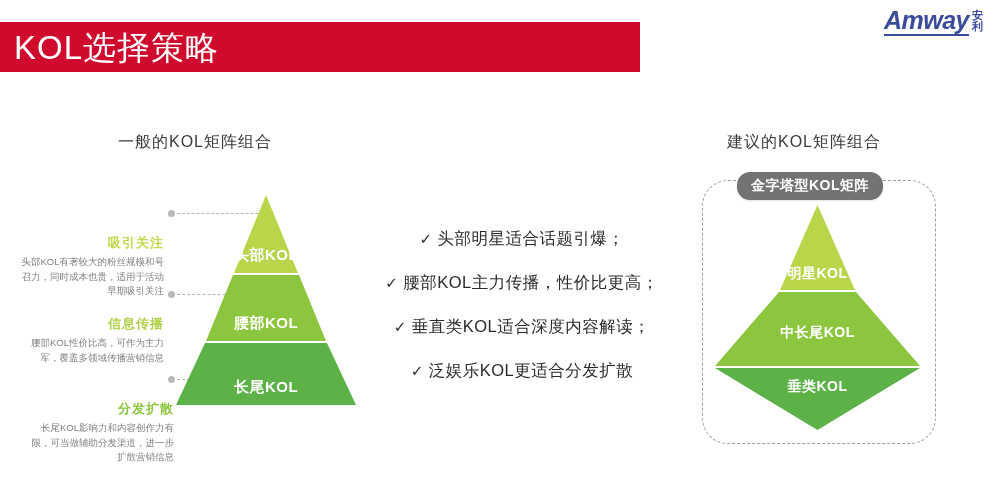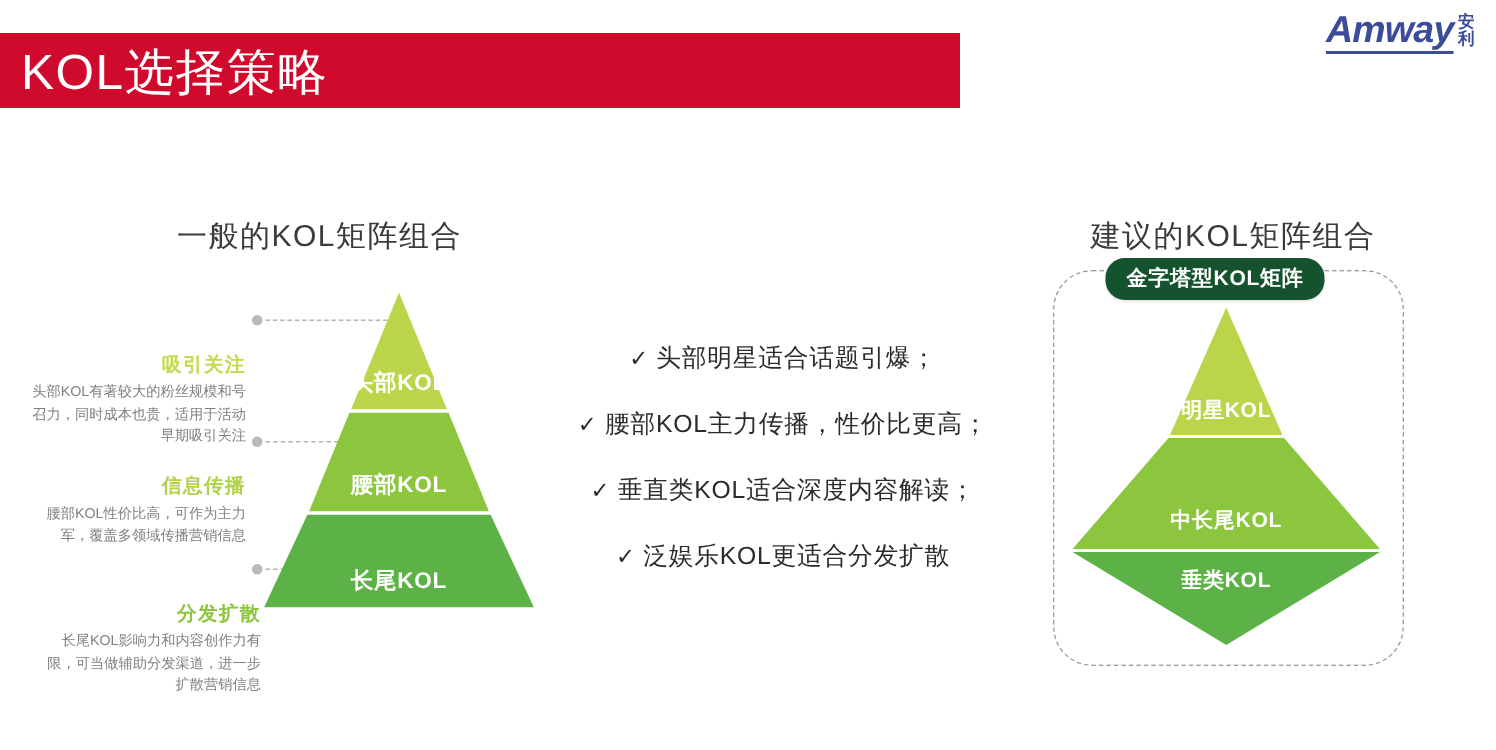--- a/index.html
+++ b/index.html
@@ -30,23 +30,22 @@
     font-style:italic;letter-spacing:-0.5px;line-height:1;
     border-bottom:2px solid #0f172a;padding-bottom:1px;text-align:center;
   }
   .logo .cn{
     display:flex;flex-direction:column;align-items:center;
     color:#3b4c9b;font-size:11px;font-weight:700;line-height:1.05;
     padding-bottom:3px;
   }
   
   .heading{
-    position:absolute;color:#3b3b3b;font-size:20px;letter-spacing:1px;
+    position:absolute;color:#3b3b3b;font-size:16px;letter-spacing:1px;
     white-space:nowrap;
-    margin-top:12px;
   }
   .heading.left{left:118px;top:132px;}
   .heading.right{left:727px;top:132px;}
 
   
   .left-block{position:absolute;left:0;top:185px;width:360px;height:260px;}
 
   .pyr{position:absolute;left:176px;top:10px;width:180px;height:220px;}
   .pyr .tier{position:absolute;left:0;width:180px;}
   .pyr .tier .shape{position:absolute;left:0;top:0;width:180px;height:100%;}
@@ -109,21 +108,21 @@
   .rpyr{position:absolute;left:715px;top:205px;width:205px;height:225px;}
   .rpyr .rtier{position:absolute;left:0;width:205px;}
   .rpyr .rshape{position:absolute;left:0;top:0;width:205px;height:100%;}
   .rpyr .rlabel{
     position:absolute;width:205px;text-align:center;
     color:#ffffff;font-weight:700;font-size:14px;letter-spacing:0.5px;
   }
   .rpyr .r1{top:0;height:85px;}
   .rpyr .r1 .rlabel{bottom:7px;}
   .rpyr .r2{top:87px;height:74px;}
-  .rpyr .r2 .rlabel{bottom:10px;}
+  .rpyr .r2 .rlabel{bottom:24px;}
   .rpyr .r3{top:163px;height:62px;}
   .rpyr .r3 .rlabel{top:10px;}
 </style>
 </head>
 <body>
 
 <div class="title-banner" style="background: rgb(207, 10, 44);">
   <span class="title-text">KOL选择策略</span>
 </div>
 
@@ -202,21 +201,21 @@
     <span class="chk">✓</span>
     <span>垂直类KOL适合深度内容解读；</span>
   </div>
   <div class="b-row">
     <span class="chk">✓</span>
     <span>泛娱乐KOL更适合分发扩散</span>
   </div>
 </div>
 
 <div class="right-panel"></div>
-<div class="pill" style="background: #14532d;">金字塔型KOL矩阵</div>
+<div class="pill" style="background: #737373;">金字塔型KOL矩阵</div>
 
 <div class="rpyr">
   <div class="rtier r1">
     <svg class="rshape" viewBox="0 0 205 85" preserveAspectRatio="none">
       <polygon id="rp1" points="102.5,0 140,85 65,85" fill="#b9d64b"></polygon>
     </svg>
     <div class="rlabel">明星KOL</div>
   </div>
   <div class="rtier r2">
     <svg class="rshape" viewBox="0 0 205 74" preserveAspectRatio="none">

